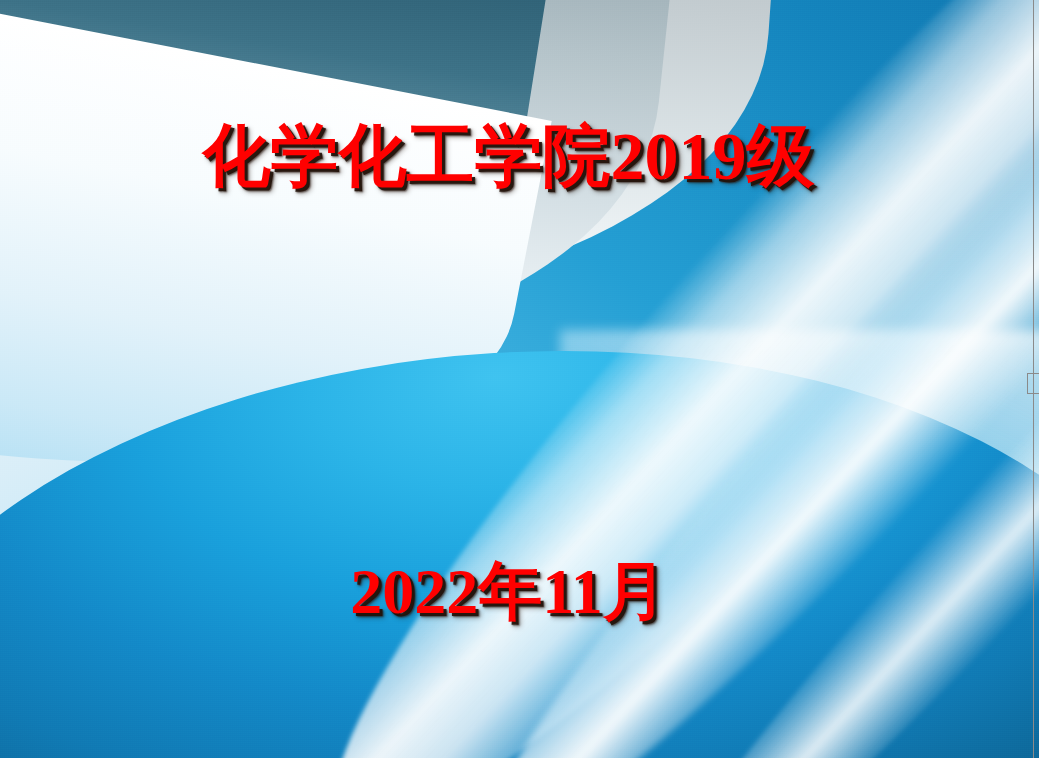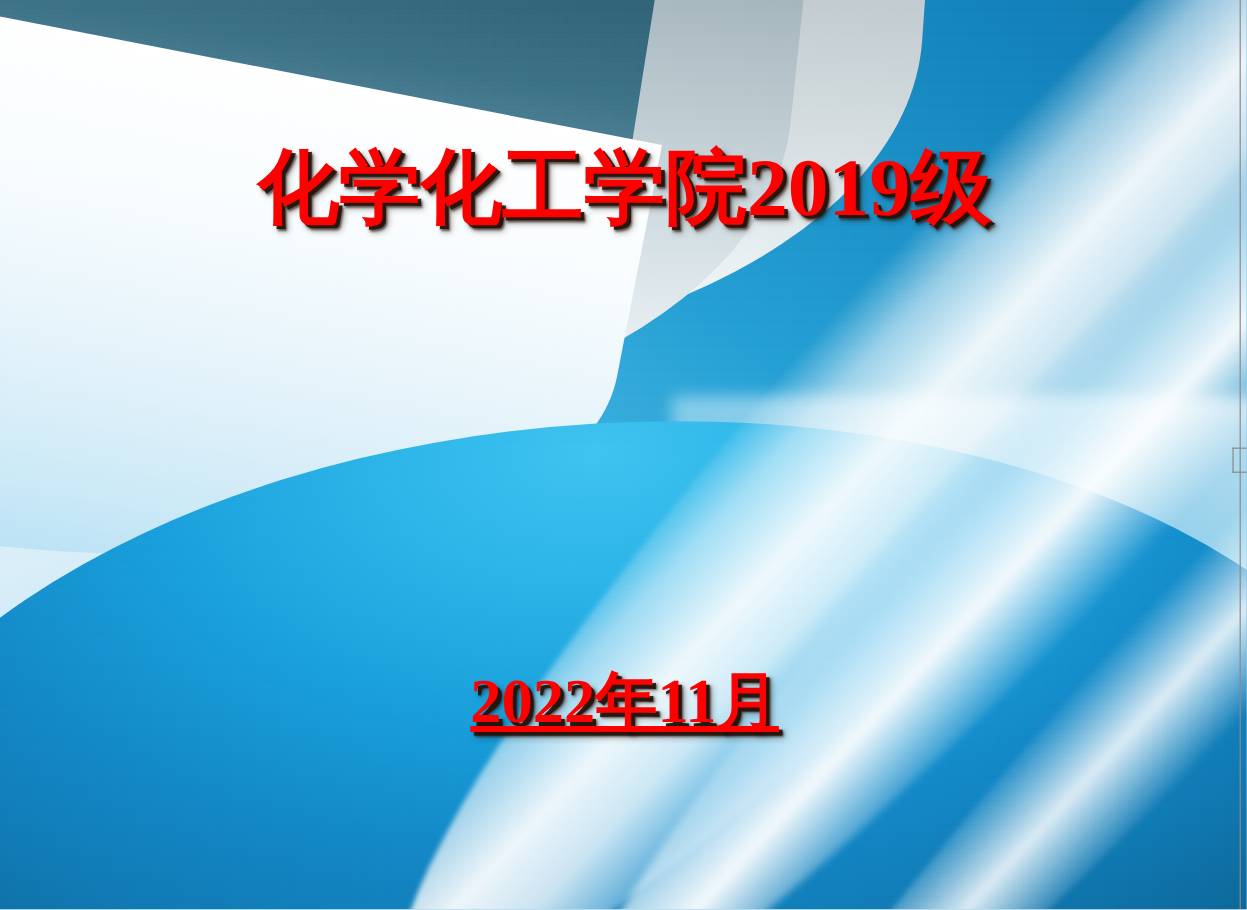--- a/index.html
+++ b/index.html
@@ -243,21 +243,21 @@
         rgba(255,255,255,.05) 1px, rgba(255,255,255,.05) 2px),
       repeating-linear-gradient(90deg,
         rgba(0,0,0,.04) 0px, rgba(0,0,0,.04) 1px,
         rgba(255,255,255,.04) 1px, rgba(255,255,255,.04) 2px);
     mix-blend-mode: overlay;
   }
 
   
   .title-block {
     position: absolute;
-    left: 12px;
+    left: 0;
     top: 0;
     width: 1017px;
     height: 758px;
   }
   .slide-text {
     position: absolute;
     width: 100%;
     text-align: center;
     color: #ff0000;
     font-weight: bold;
@@ -273,23 +273,22 @@
     font-size: 68px;
     letter-spacing: 0px;
   }
   .title-line2 {
     top: 268px;
     font-size: 70px;
     letter-spacing: 1px;
   }
   .date-line {
     top: 560px;
-    font-size: 52px;
+    font-size: 64px;
     letter-spacing: 0px;
-    text-decoration: underline;
   }
 
   
   .edge-rule {
     position: absolute;
     right: 5px;
     top: 0;
     width: 1px;
     height: 758px;
     background: #8a8a8a;

